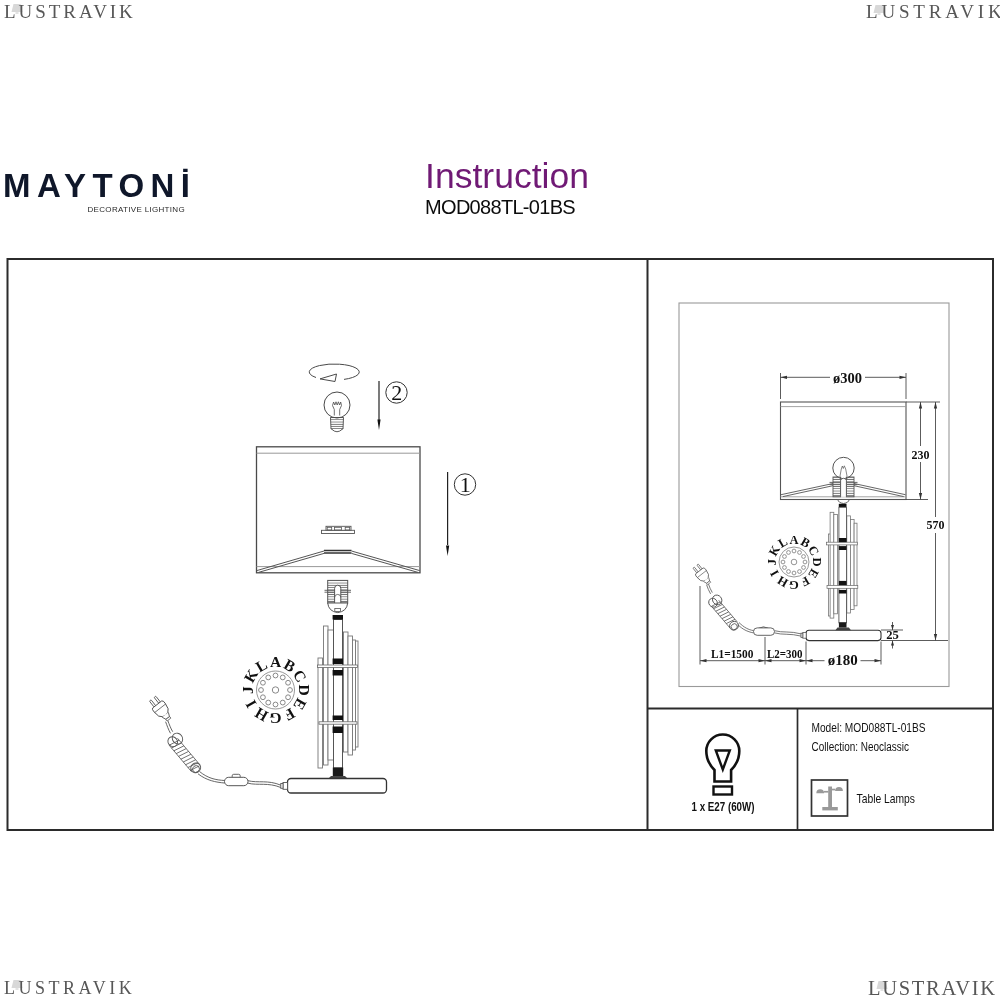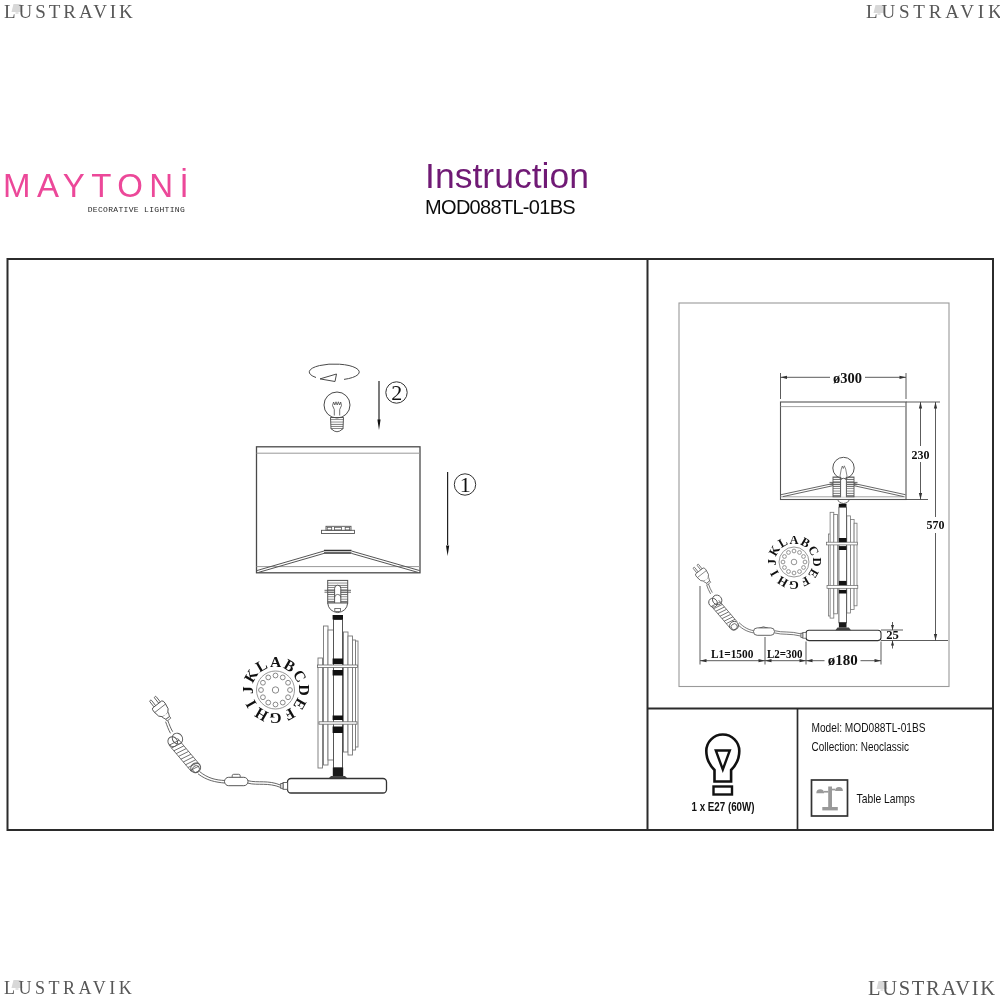--- a/index.html
+++ b/index.html
@@ -2,22 +2,22 @@
 <html><head>
 <meta charset="utf-8">
 <style>
   html,body{margin:0;padding:0;}
   body{width:1000px;height:1000px;position:relative;background:#ffffff;
        font-family:"Liberation Sans",sans-serif;overflow:hidden;}
   .wm{position:absolute;font-family:Liberation Serif, serif;color:#575757;
       letter-spacing:2.95px;font-size:19px;white-space:nowrap;}
   .wmicon{position:absolute;}
   #logo{position:absolute;left:3px;top:167px;width:190px;}
-  #logotext{font-weight:normal;font-size:33px;color:#ec4899;letter-spacing:6.4px;}
-  #logosub{position:absolute;right:8px;top:38px;font-size:8px;color:#2a2a2a;letter-spacing:0.32px;font-family:Liberation Mono, monospace;}
+  #logotext{font-weight:bold;font-size:33px;color:#0f172a;letter-spacing:6.4px;}
+  #logosub{position:absolute;right:8px;top:38px;font-size:8px;color:#2a2a2a;letter-spacing:0.32px;}
   #title{position:absolute;left:0;top:158.5px;width:1000px;text-align:center;
          font-size:35.5px;color:#701a75;line-height:1;margin-left:7px;}
   #subtitle{position:absolute;left:0;top:196.5px;width:1000px;text-align:center;
             font-size:20px;letter-spacing:-0.7px;color:#0c0c0c;line-height:1;}
   svg text{font-family:"Liberation Serif",serif;}
 </style>
 </head>
 <body>
 
 <svg class="wmicon" style="left:10px;top:3px;" width="14" height="12" viewBox="0 0 14 12">

